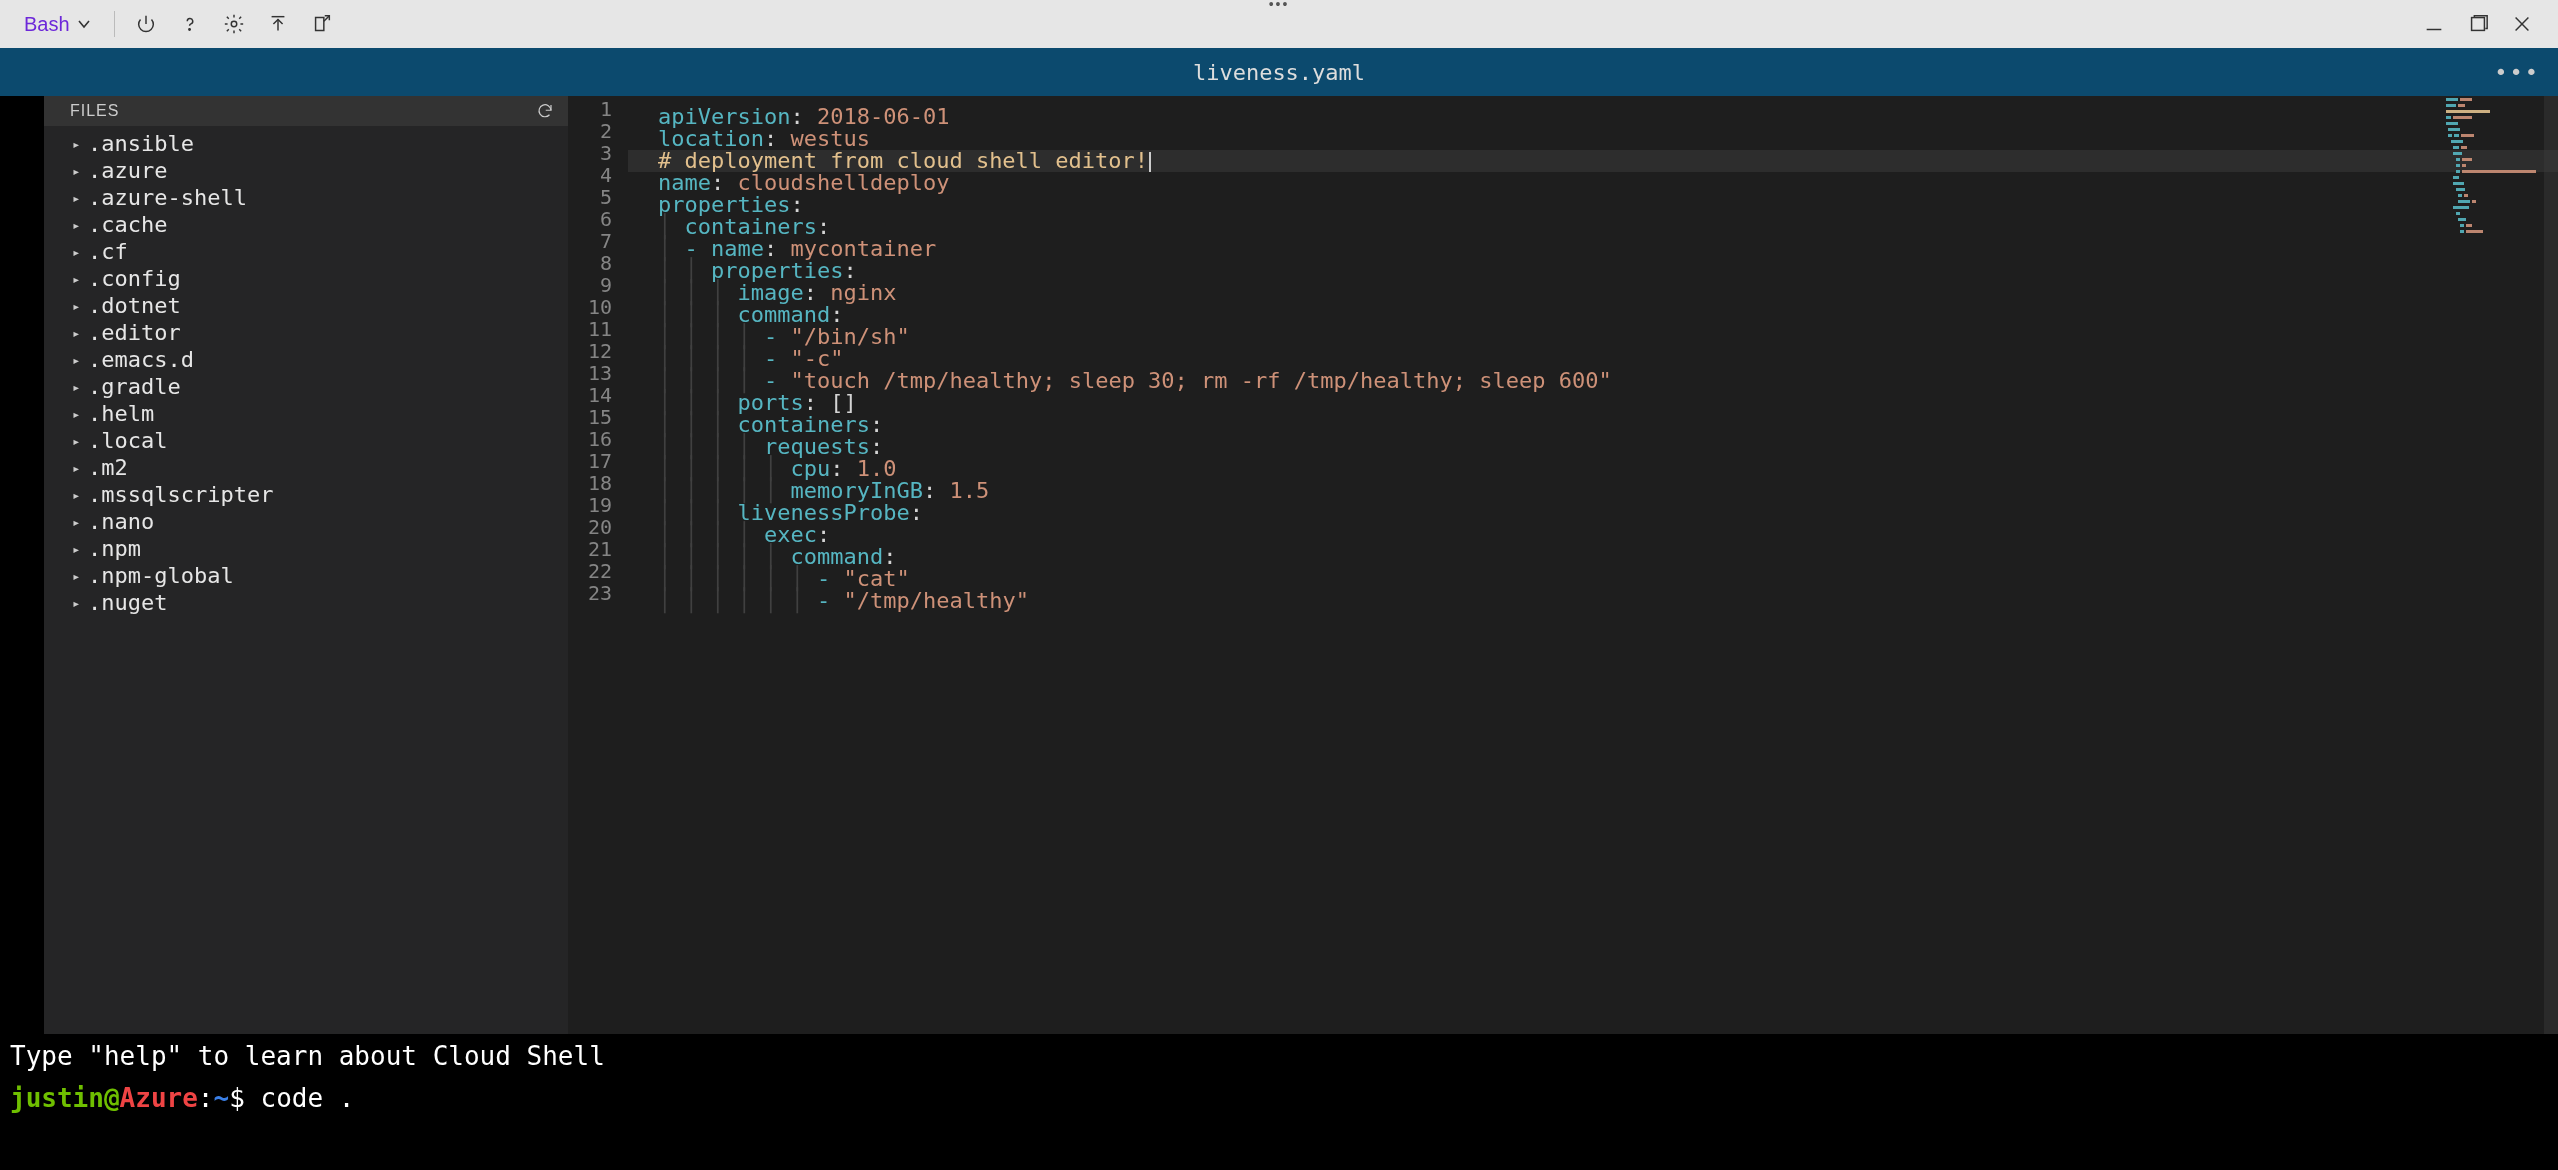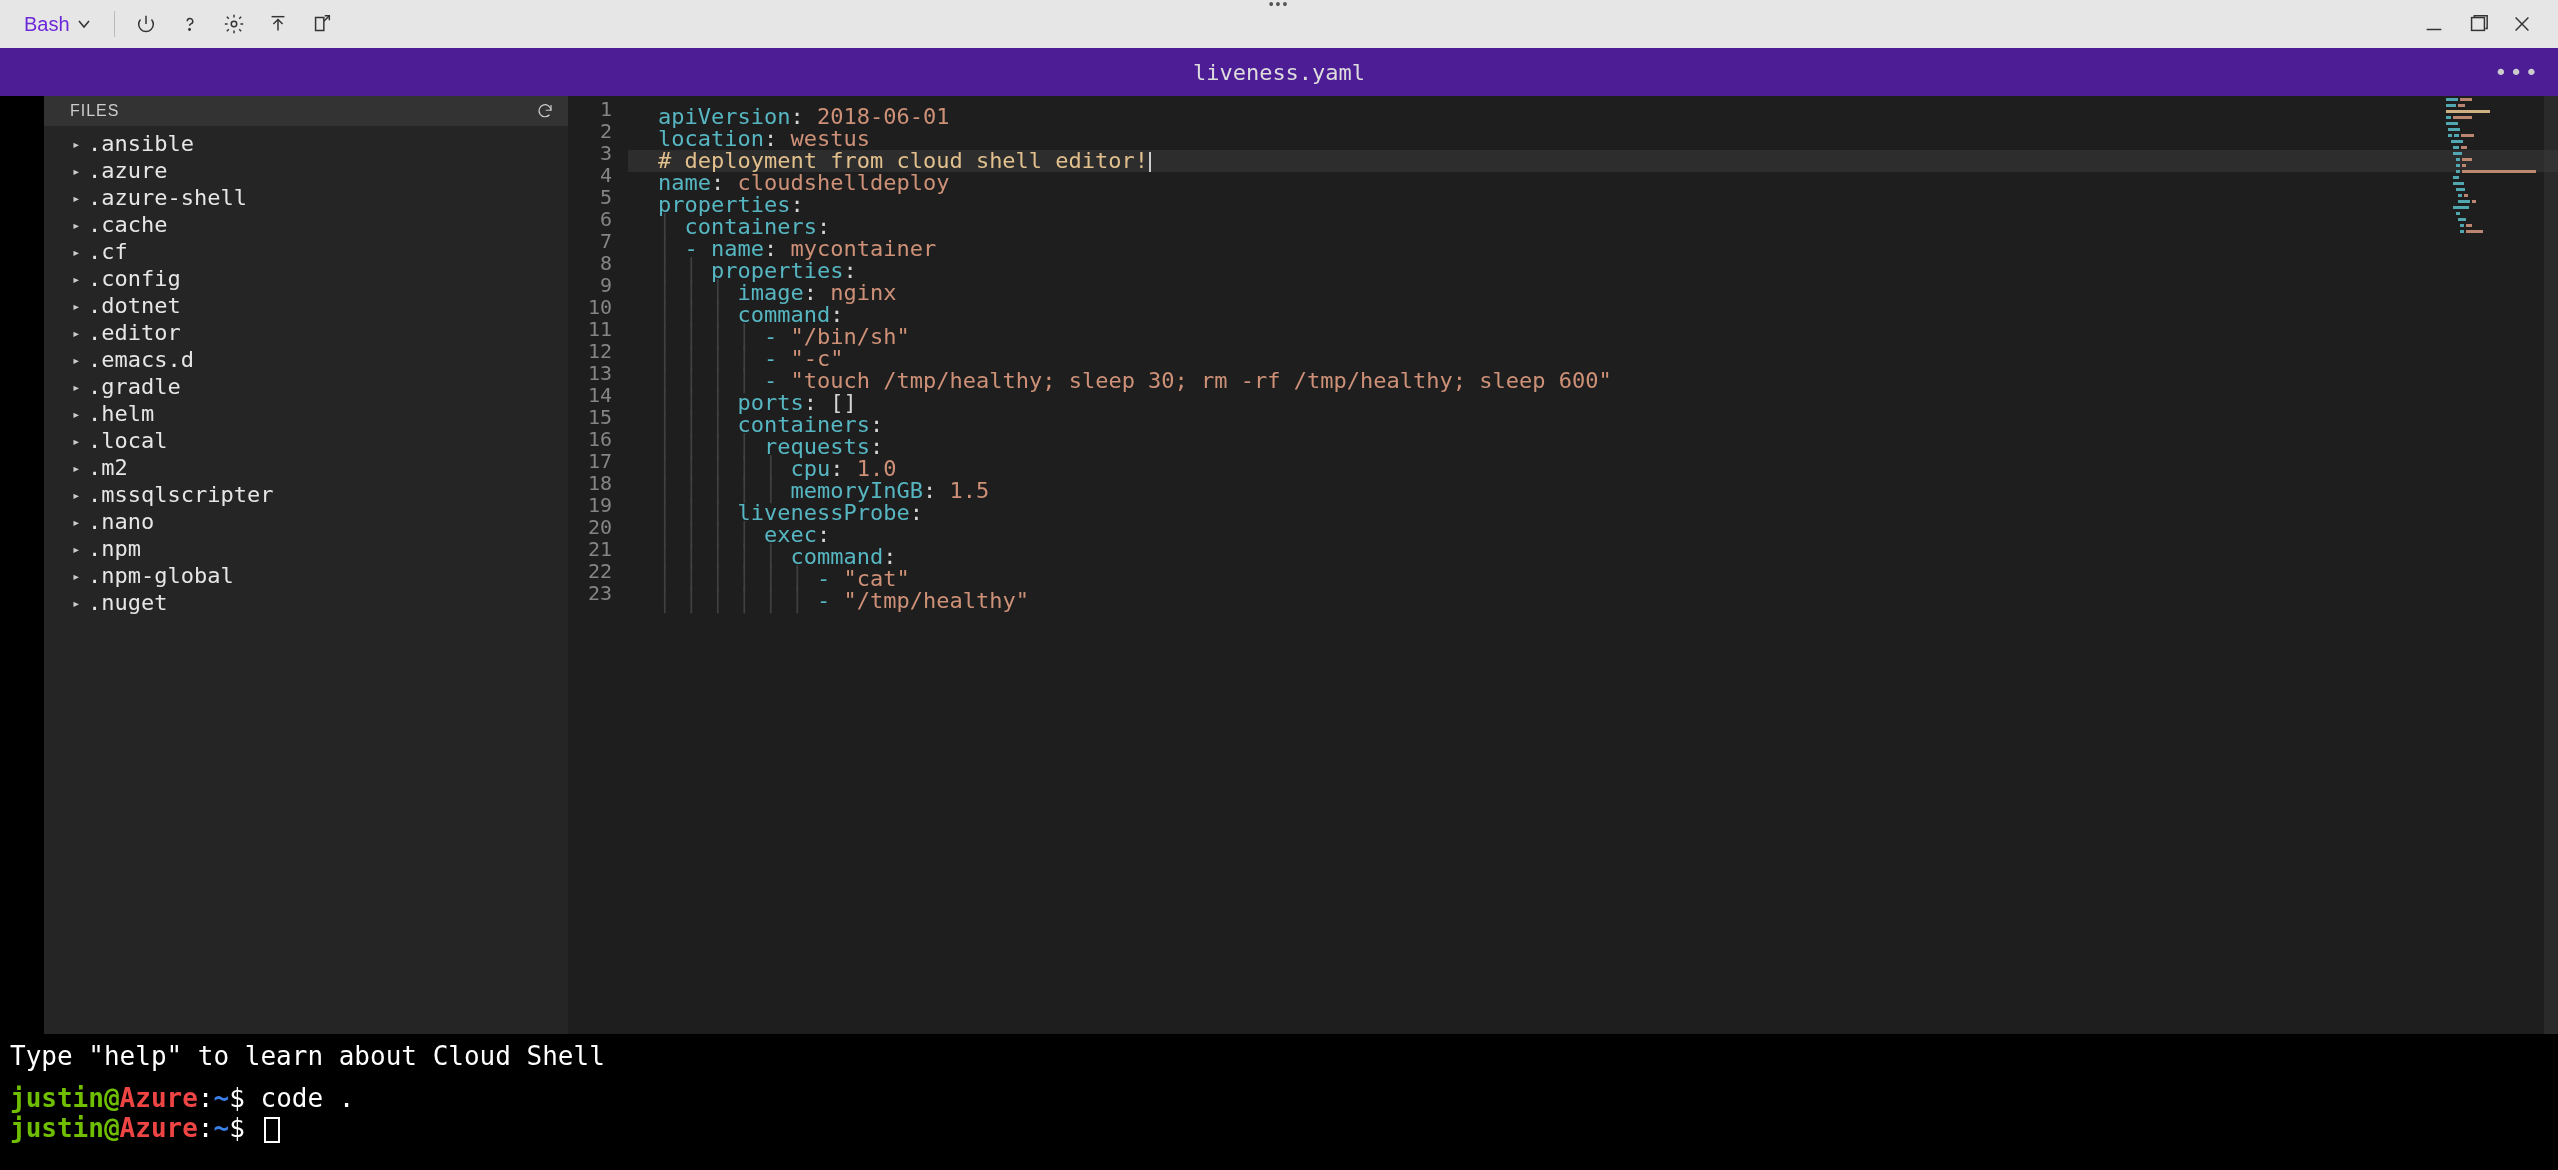--- a/index.html
+++ b/index.html
@@ -61,21 +61,21 @@
     top: -4px;
     transform: translateX(-50%);
     color: #555;
     font-size: 14px;
     letter-spacing: 2px;
   }
 
   
   .tabrow {
     height: 48px;
-    background: #4c1d95;
+    background: #0c4a6e;
     display: flex;
     align-items: center;
     justify-content: center;
     position: relative;
     color: #ccc;
     font-family: "SF Mono", Menlo, Consolas, monospace;
     font-size: 22px;
   }
   .tabrow .filename { color: #ddd; }
   .tabrow .ellipsis-right {
@@ -589,17 +589,16 @@
         <div class="vscroll"></div>
       </div>
     </div>
   </div>
 
   <div class="terminal">
     <div class="t-line">Type "help" to learn about Cloud Shell</div>
     <div class="t-line" style="height:12px"></div>
     <div id="term-lines">
         <div class="t-line"><span class="t-user">justin</span><span class="t-at">@</span><span class="t-host">Azure</span><span class="t-dollar">:</span><span class="t-path">~</span><span class="t-dollar">$ </span><span class="t-cmd">code .</span></div>
-        <div class="t-line"><span class="t-user">justin</span><span class="t-at">@</span><span class="t-host">Azure</span><span class="t-dollar">:</span><span class="t-path">~</span><span class="t-dollar">$ </span><span class="t-cmd"></span><span class="t-box"></span></div>
       </div>
   </div>
 
 </div>
 
 </body></html>

